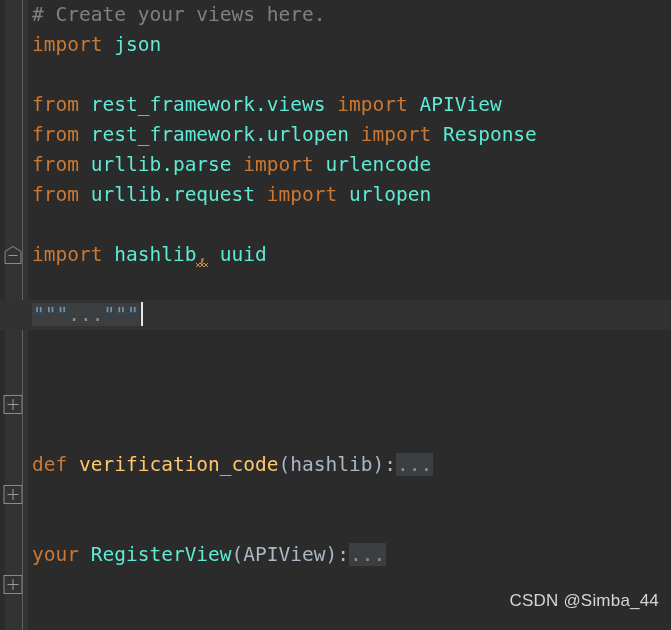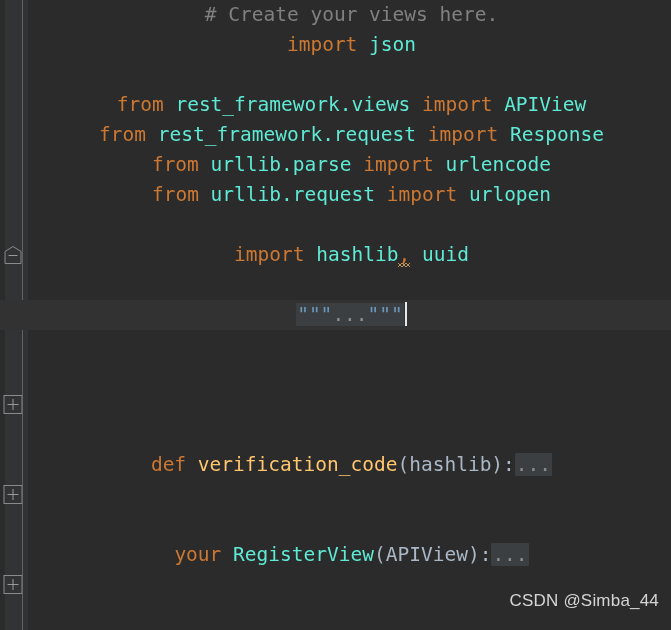--- a/index.html
+++ b/index.html
@@ -9,21 +9,20 @@
   }
   #editor {
     position: relative;
     width: 671px;
     height: 630px;
     background: #2b2b2b;
     overflow: hidden;
     font-family: "DejaVu Sans Mono", "Liberation Mono", monospace;
     font-size: 19.5px;
     line-height: 30px;
-    text-align: center;
     -webkit-font-smoothing: antialiased;
   }
 
   
   .gutter {
     position: absolute;
     left: 0; top: 0;
     width: 28px;
     height: 630px;
     background: #313335;
@@ -200,21 +199,21 @@
           <span class="glyph-v"></span>
         </div>
       </div>
   </div>
 
   <div class="code" id="code-lines">
       <div class="line"><span class="cmt"># Create your views here.</span></div>
       <div class="line"><span class="kw">import</span><span class="id"> json</span></div>
       <div class="line"></div>
       <div class="line"><span class="kw">from</span><span class="id"> rest_framework.views </span><span class="kw">import</span><span class="id"> APIView</span></div>
-      <div class="line"><span class="kw">from</span><span class="id"> rest_framework.request </span><span class="kw">import</span><span class="id"> Response</span></div>
+      <div class="line"><span class="kw">from</span><span class="id"> rest_framework.urlopen </span><span class="kw">import</span><span class="id"> Response</span></div>
       <div class="line"><span class="kw">from</span><span class="id"> urllib.parse </span><span class="kw">import</span><span class="id"> urlencode</span></div>
       <div class="line"><span class="kw">from</span><span class="id"> urllib.request </span><span class="kw">import</span><span class="id"> urlopen</span></div>
       <div class="line"></div>
       <div class="line"><span class="kw">import</span><span class="id"> hashlib</span><span class="kw squiggle">,</span><span class="id"> uuid</span></div>
       <div class="line"></div>
       <div class="line current"><span class="fold-doc"><span class="q">"""</span><span class="dots">...</span><span class="q">"""</span></span><span class="caret"></span></div>
       <div class="line"></div>
       <div class="line"></div>
       <div class="line"></div>
       <div class="line"></div>

